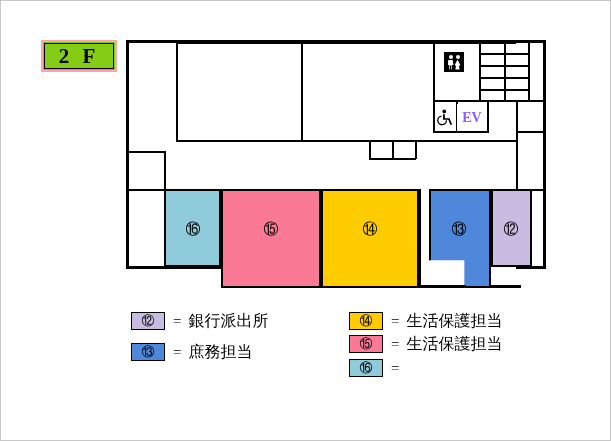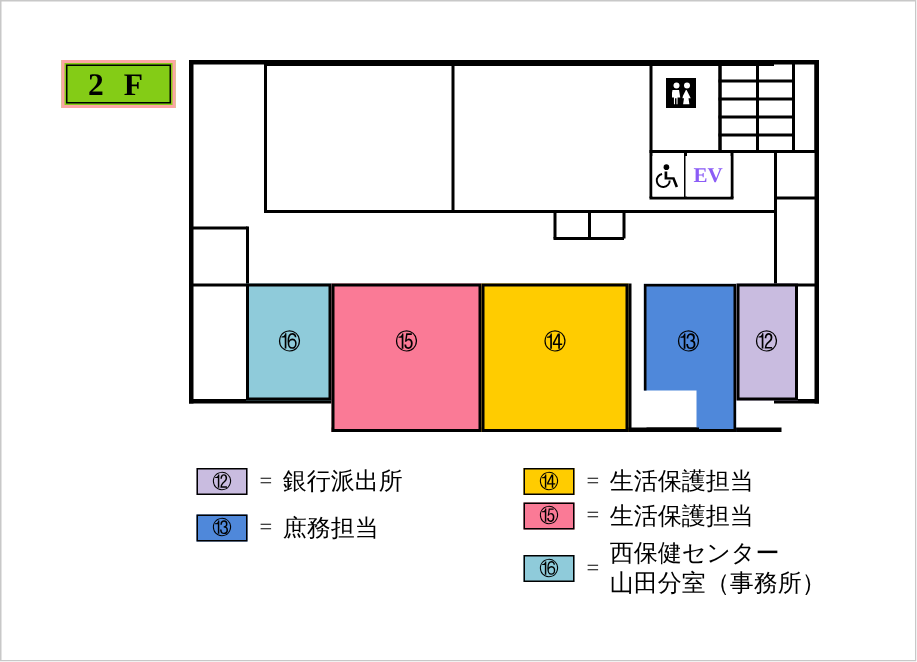--- a/index.html
+++ b/index.html
@@ -271,18 +271,16 @@
 
     <div class="legend-row" style="left:348px; top:333px;">
       <div class="swatch" style="background:#FA7A96;">⑮</div>
       <span class="eq">=</span>
       <span class="legend-text">生活保護担当</span>
     </div>
 
     <div class="legend-row" style="left:348px; top:358px;">
       <div class="swatch" style="background:#8FCBDA;">⑯</div>
       <span class="eq">=</span>
-      <span class="legend-text">西保健センター
-山田分室（事務所）</span>
     </div>
   </div>
 
 </div>
 
 </body></html>

